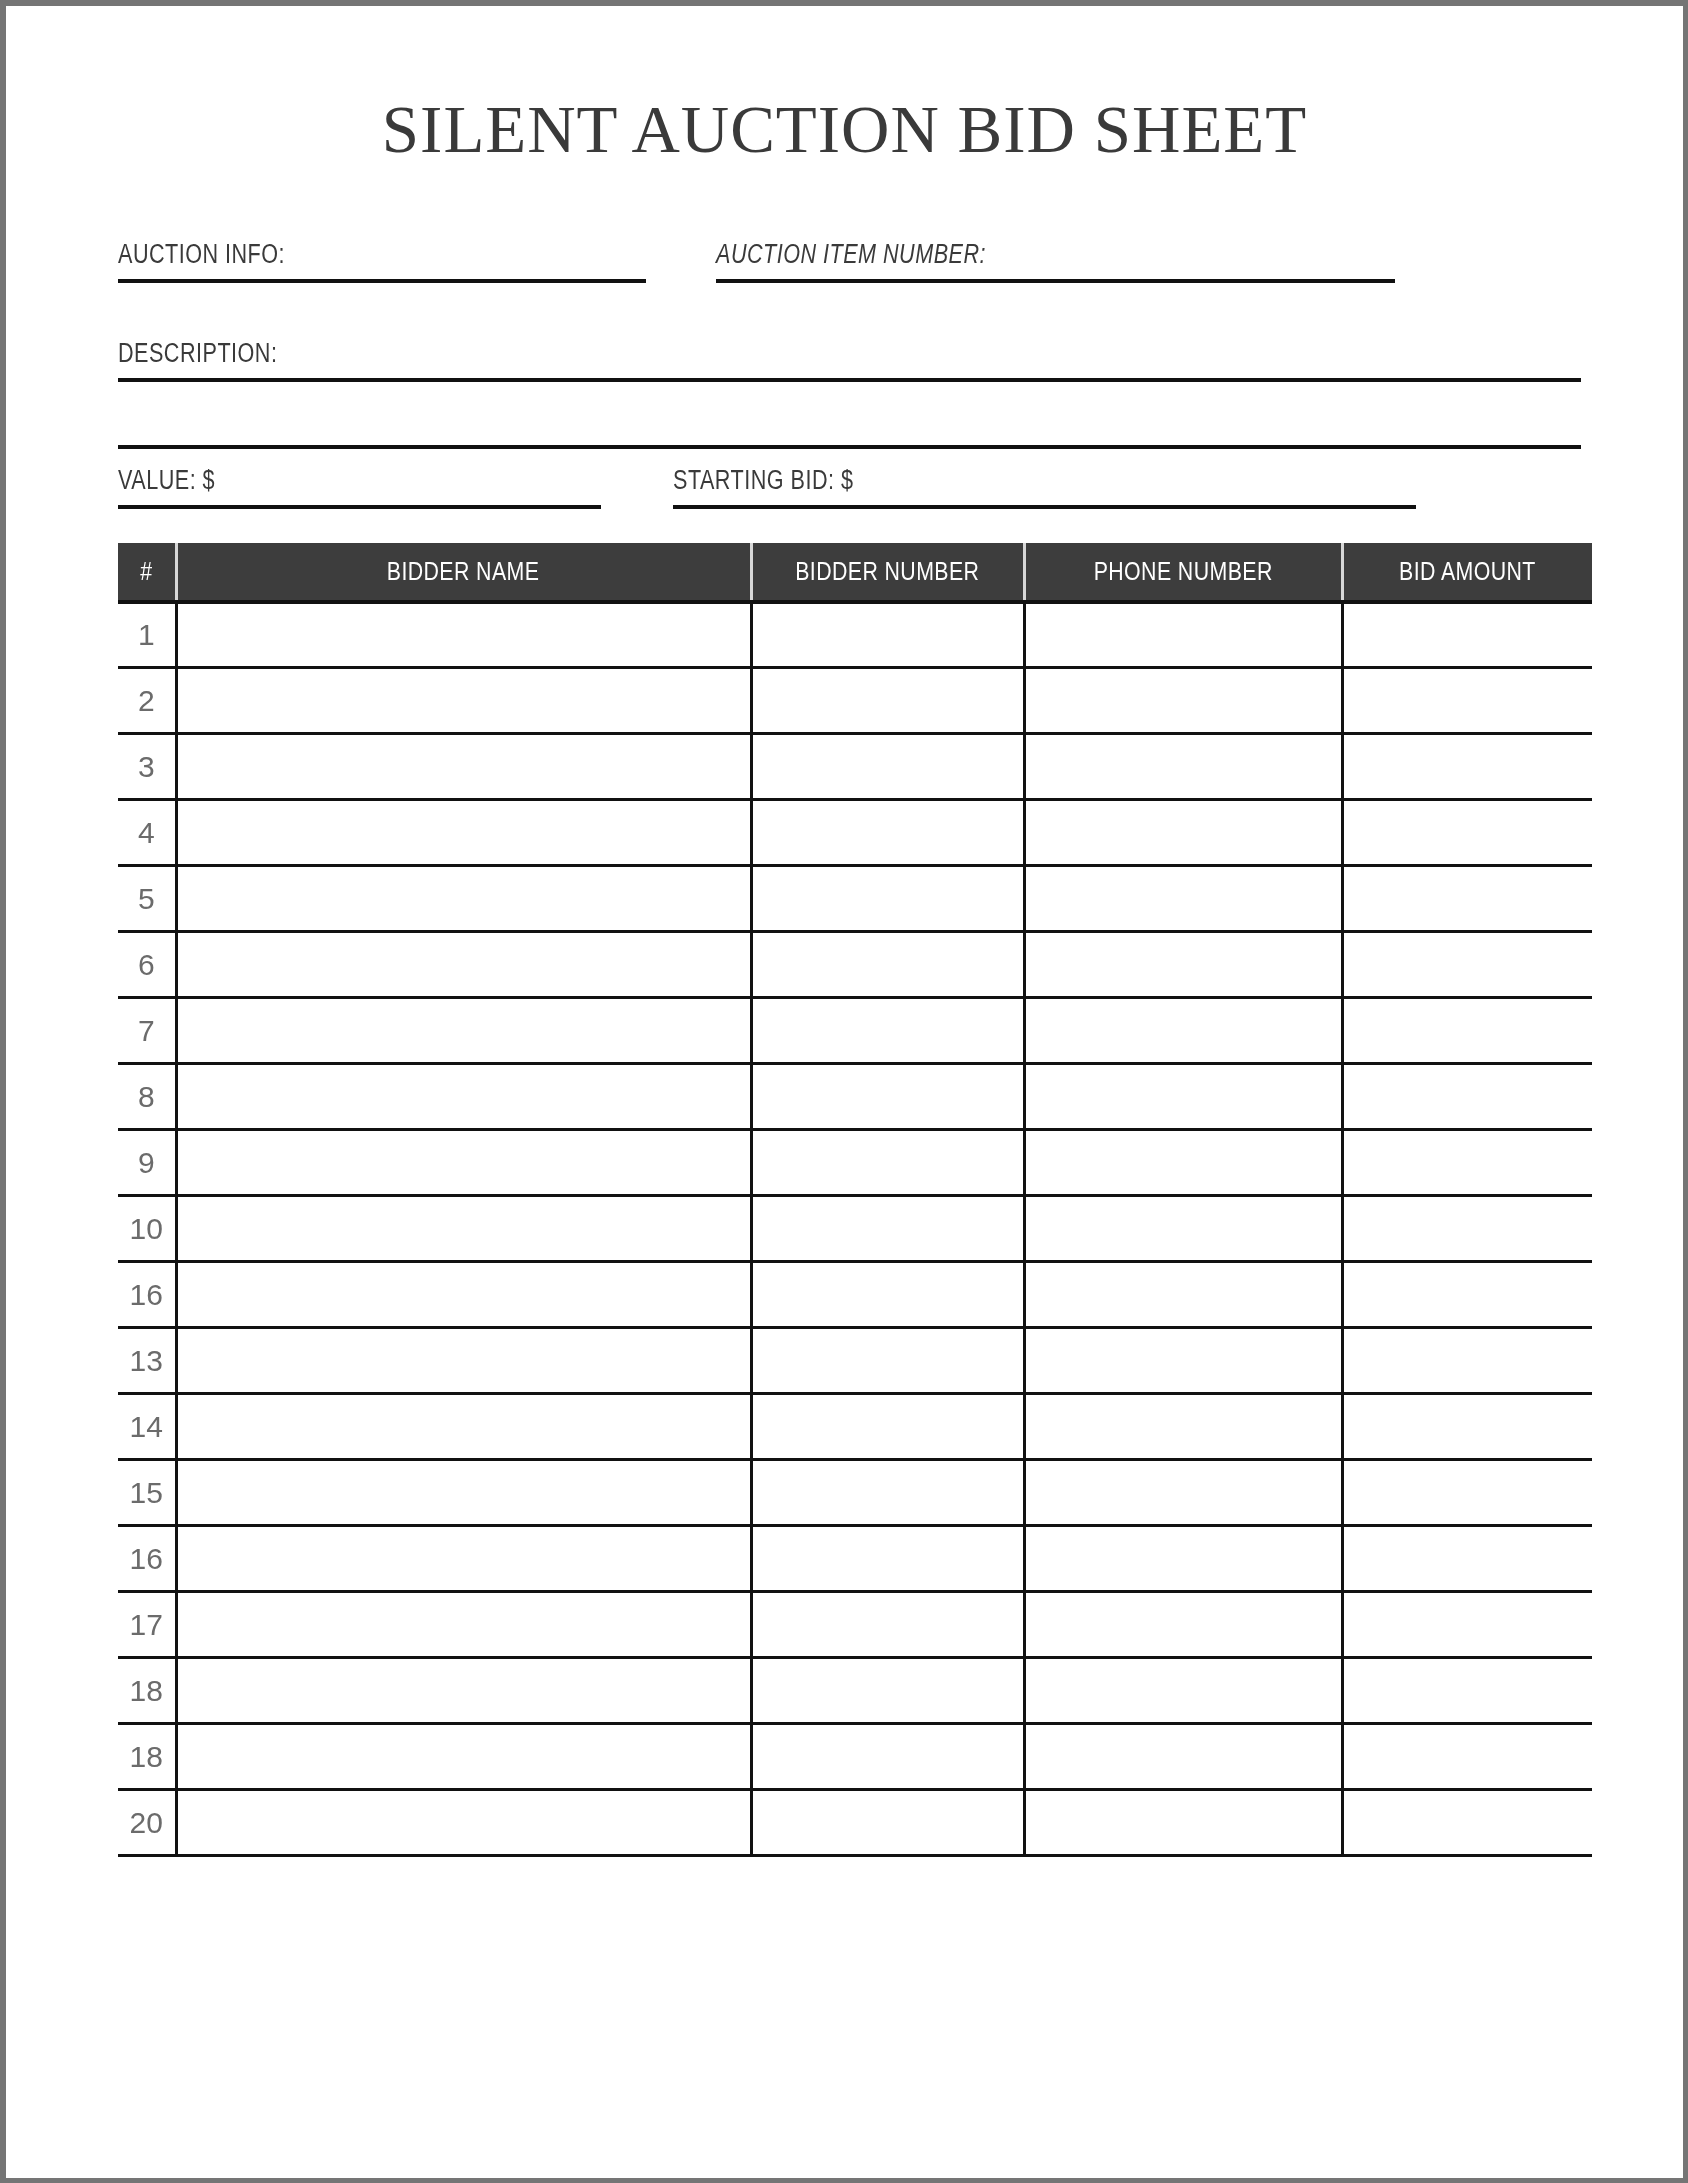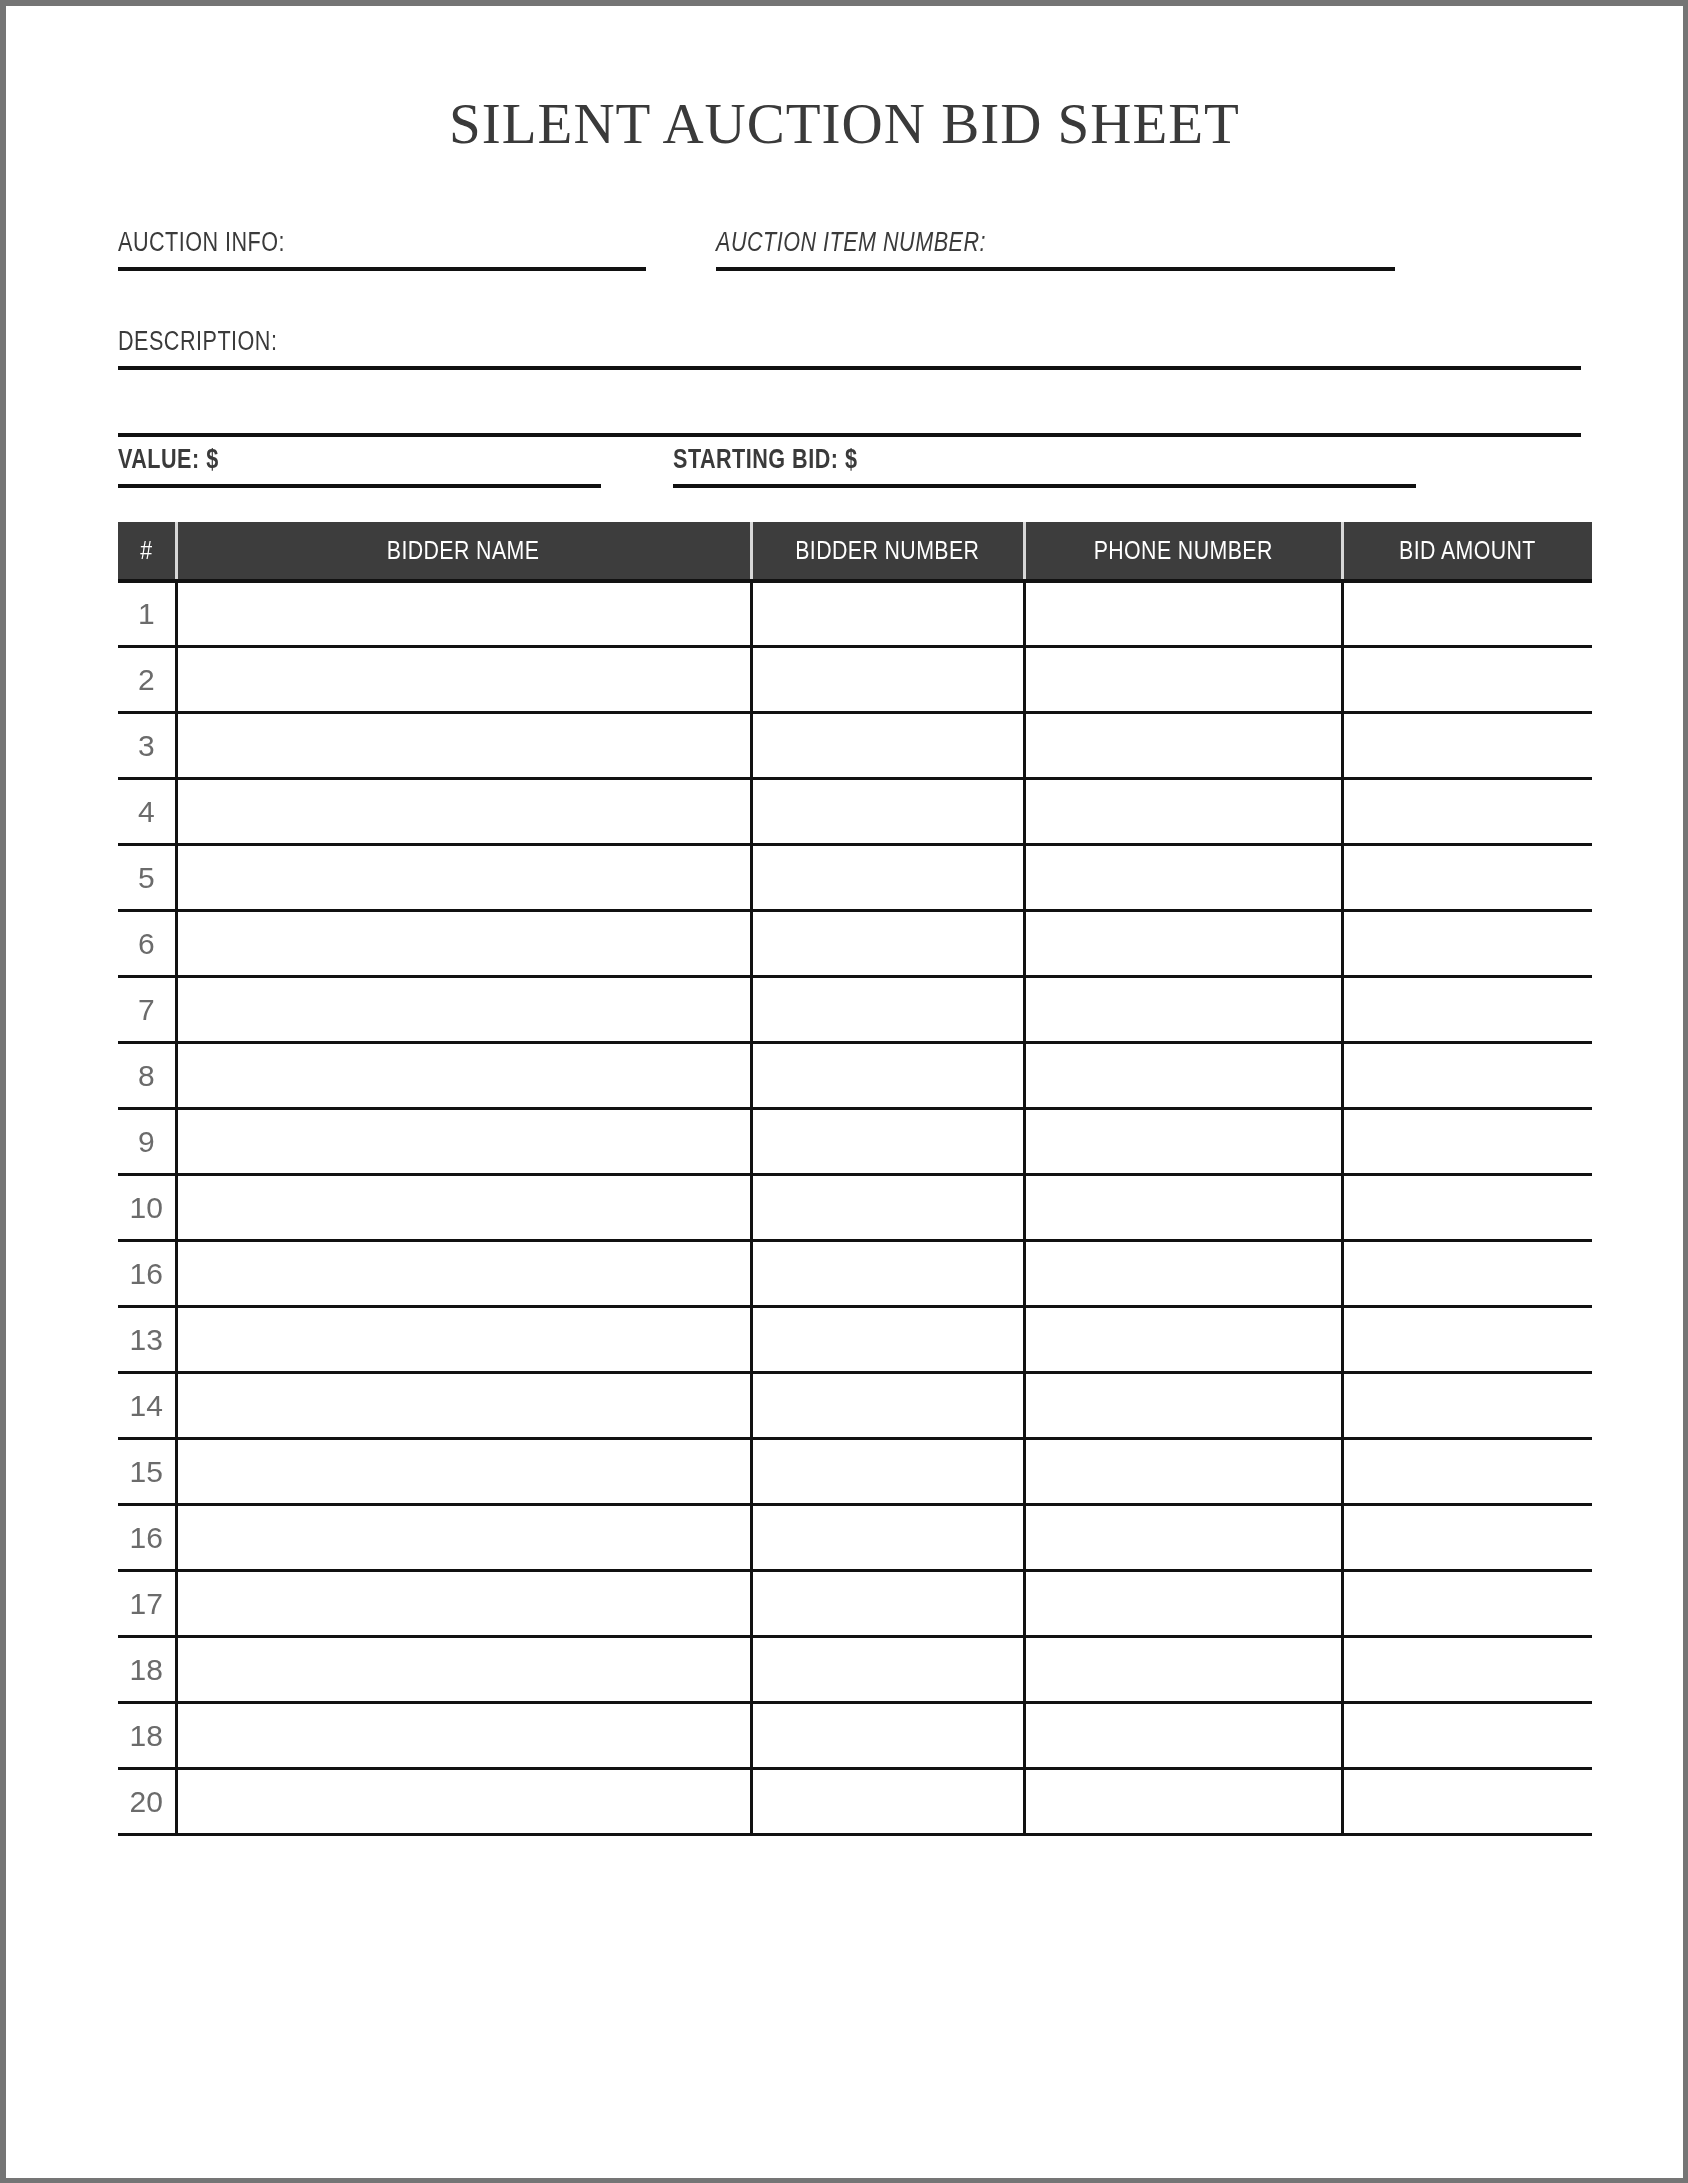--- a/index.html
+++ b/index.html
@@ -20,21 +20,21 @@
     position: relative;
     width: 100%;
     height: 100%;
     background: #ffffff;
     padding: 0;
   }
 
   
   .title {
     font-family: "Liberation Serif", serif;
-    font-size: 57px;
+    font-size: 67px;
     letter-spacing: 1px;
     color: #3a3a3a;
     text-align: center;
     margin-top: 85px;
     margin-bottom: 0;
     font-weight: normal;
     white-space: nowrap;
   }
 
   
@@ -74,21 +74,21 @@
 
   
   .row-desc .field { width: 100%; }
   .desc-blank {
     width: 100%;
     height: 67px;
     border-bottom: 4px solid #111111;
   }
 
   
-  .row-value { margin-top: 7px; font-weight: bold; }
+  .row-value { margin-top: 16px; }
   .f-value { width: 483px; }
   .f-starting-bid { width: 743px; margin-left: 72px; }
 
   
   .row-min .field { width: 100%; }
 
   
   .bid-table {
     margin: 34px 102px 0 112px;
     border-collapse: collapse;

